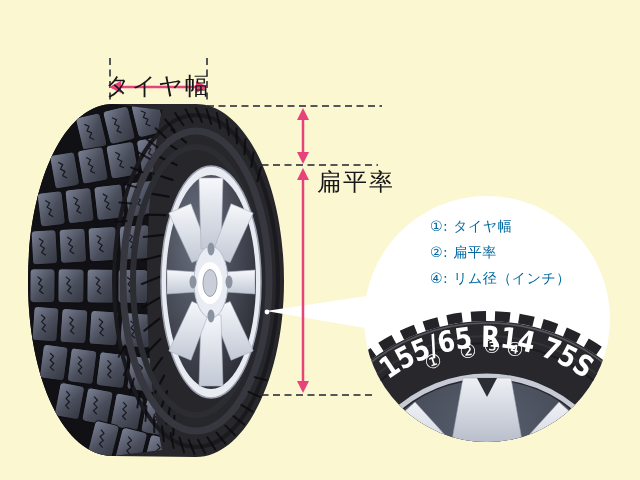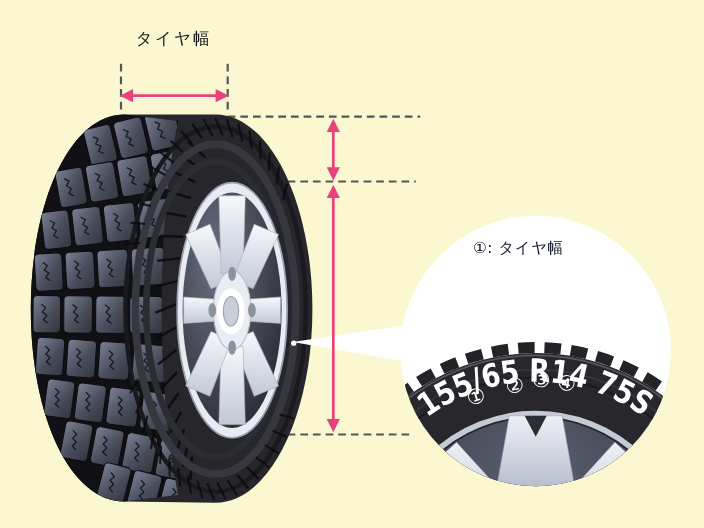--- a/index.html
+++ b/index.html
@@ -3,28 +3,28 @@
 <meta charset="utf-8">
 <style>
   html,body{margin:0;padding:0;}
   .stage{
     position:relative;width:640px;height:480px;overflow:hidden;
     background:#FBF7D1;
     font-family:"DejaVu Sans","Liberation Sans",sans-serif;
   }
   .stage svg{position:absolute;left:0;top:0;}
   .dim-label{
-    position:absolute;color:#17171a;font-size:15px;font-weight:500;
-    letter-spacing:2px;white-space:nowrap;
+    position:absolute;color:#17171a;font-size:24px;font-weight:500;
+    letter-spacing:2px;white-space:nowrap;margin-top:44px;
   }
   .label-tire-width{left:100px;top:26px;width:116px;text-align:center;}
   .label-aspect-ratio{left:317px;top:122px;}
   .label-rim-diameter{left:317px;top:196px;}
   .legend{
-    position:absolute;left:430px;top:213px;color:#0f172a;
+    position:absolute;left:430px;top:213px;color:#0369a1;
     font-size:14px;line-height:26px;letter-spacing:0.5px;white-space:nowrap;
   }
   .legend div{height:26px;}
 </style>
 </head>
 <body>
 <div class="stage">
 
 <svg id="gfx" width="640" height="480" viewBox="0 0 640 480">
   <defs>
@@ -313,18 +313,21 @@
     </g>
     <g>
       <path d="M303 178 V384" stroke="#E8427B" stroke-width="2.5" fill="none"></path>
       <polygon points="303,168 297,180 309,180"></polygon>
       <polygon points="303,393 297,381 309,381"></polygon>
     </g>
   </g>
 </svg>
 
 <div class="dim-label label-tire-width">タイヤ幅</div>
+<div class="dim-label label-aspect-ratio">扁平率</div>
 
 <div class="legend">
   <div>①: タイヤ幅</div>
+  <div>②: 扁平率</div>
+  <div>④: リム径（インチ）</div>
 </div>
 
 </div>
 
 </body></html>

